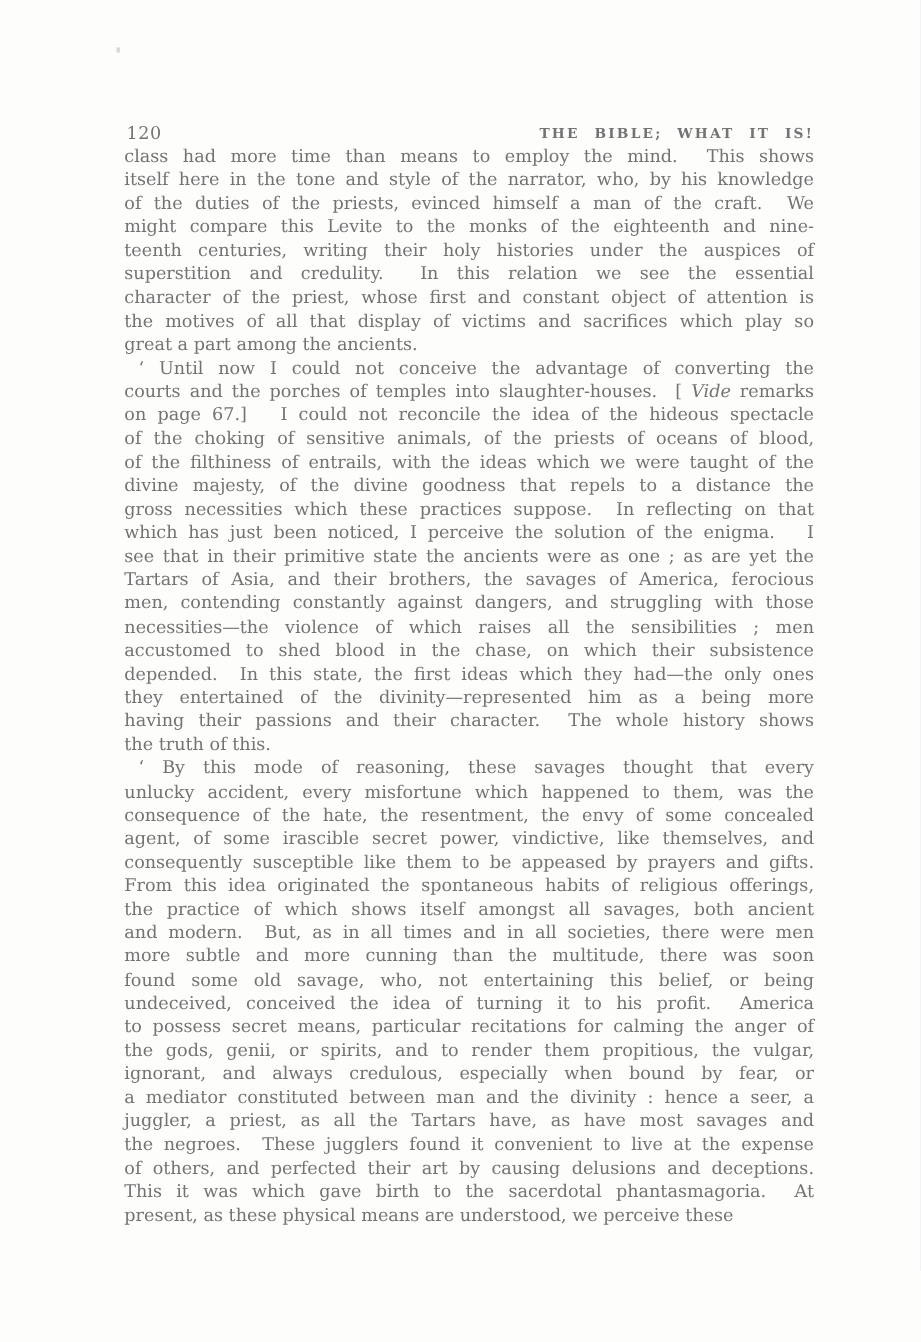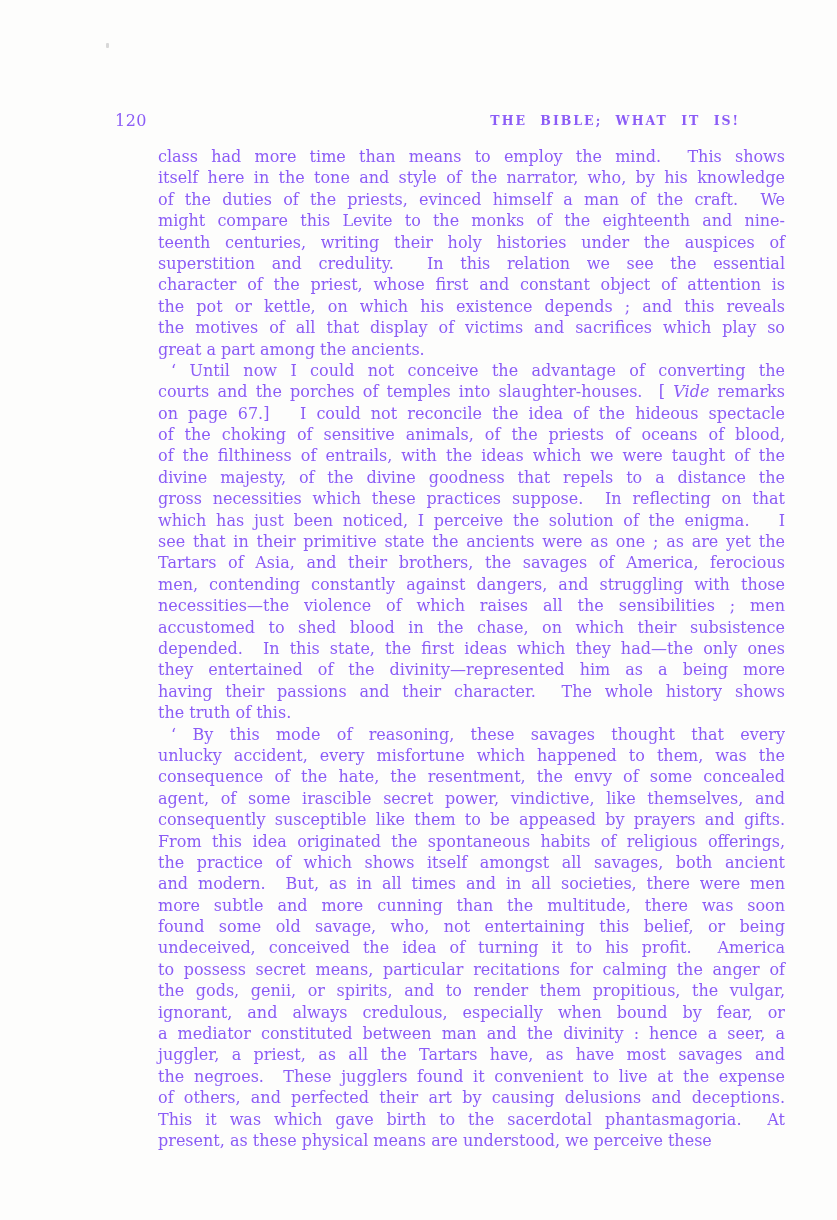--- a/index.html
+++ b/index.html
@@ -6,21 +6,21 @@
     margin: 0;
     padding: 0;
     background: #e9e9e9;
   }
   .page {
     position: relative;
     width: 837px;
     height: 1220px;
     margin: 0 auto;
     background: #fdfdfc;
-    color: #8b5cf6;
+    color: #737373;
     font-family: "DejaVu Serif", "Liberation Serif", serif;
     overflow: hidden;
   }
   .scan-speck {
     position: absolute;
     left: 106px;
     top: 43px;
     width: 3px;
     height: 5px;
     background: #d8d8d8;
@@ -47,26 +47,25 @@
     top: 3px;
     text-align: right;
     font-size: 12.5px;
     font-weight: bold;
     letter-spacing: 2px;
     word-spacing: 7px;
     white-space: pre;
   }
   .text-column {
     position: absolute;
-    top: 146px;
+    top: 131px;
     left: 113px;
     width: 627px;
     font-size: 16px;
     line-height: 21.4px;
-    margin-left: 45px;
   }
   .paragraph {
     margin: 0;
   }
   .line {
     white-space: pre-wrap;
     text-align: justify;
     text-align-last: justify;
     height: 21.4px;
     overflow: visible;
@@ -94,21 +93,20 @@
 
   <div class="text-column">
       <div class="paragraph">
         <div class="line">class had more time than means to employ the mind.  This shows</div>
         <div class="line">itself here in the tone and style of the narrator, who, by his knowledge</div>
         <div class="line">of the duties of the priests, evinced himself a man of the craft.  We</div>
         <div class="line">might compare this Levite to the monks of the eighteenth and nine-</div>
         <div class="line">teenth centuries, writing their holy histories under the auspices of</div>
         <div class="line">superstition and credulity.  In this relation we see the essential</div>
         <div class="line">character of the priest, whose first and constant object of attention is</div>
-        <div class="line">the pot or kettle, on which his existence depends ; and this reveals</div>
         <div class="line">the motives of all that display of victims and sacrifices which play so</div>
         <div class="line para-end">great a part among the ancients.</div>
       </div>
       <div class="paragraph">
         <div class="line indent">‘ Until now I could not conceive the advantage of converting the</div>
         <div class="line">courts and the porches of temples into slaughter-houses.  [ <i>Vide</i> remarks</div>
         <div class="line">on page 67.]   I could not reconcile the idea of the hideous spectacle</div>
         <div class="line">of the choking of sensitive animals, of the priests of oceans of blood,</div>
         <div class="line">of the filthiness of entrails, with the ideas which we were taught of the</div>
         <div class="line">divine majesty, of the divine goodness that repels to a distance the</div>

